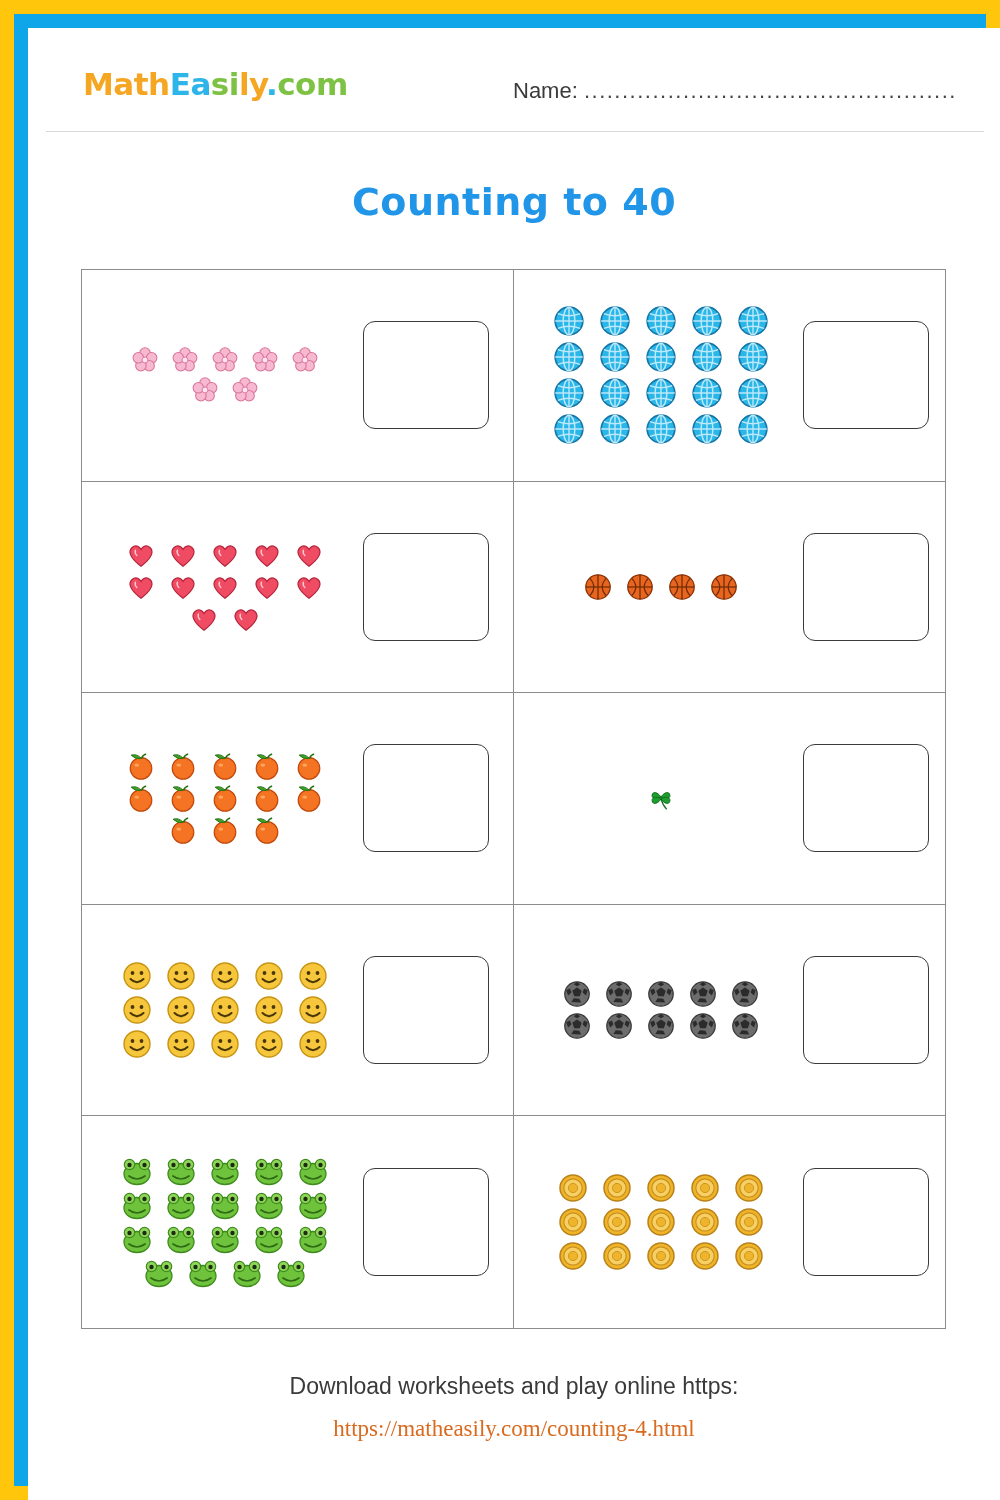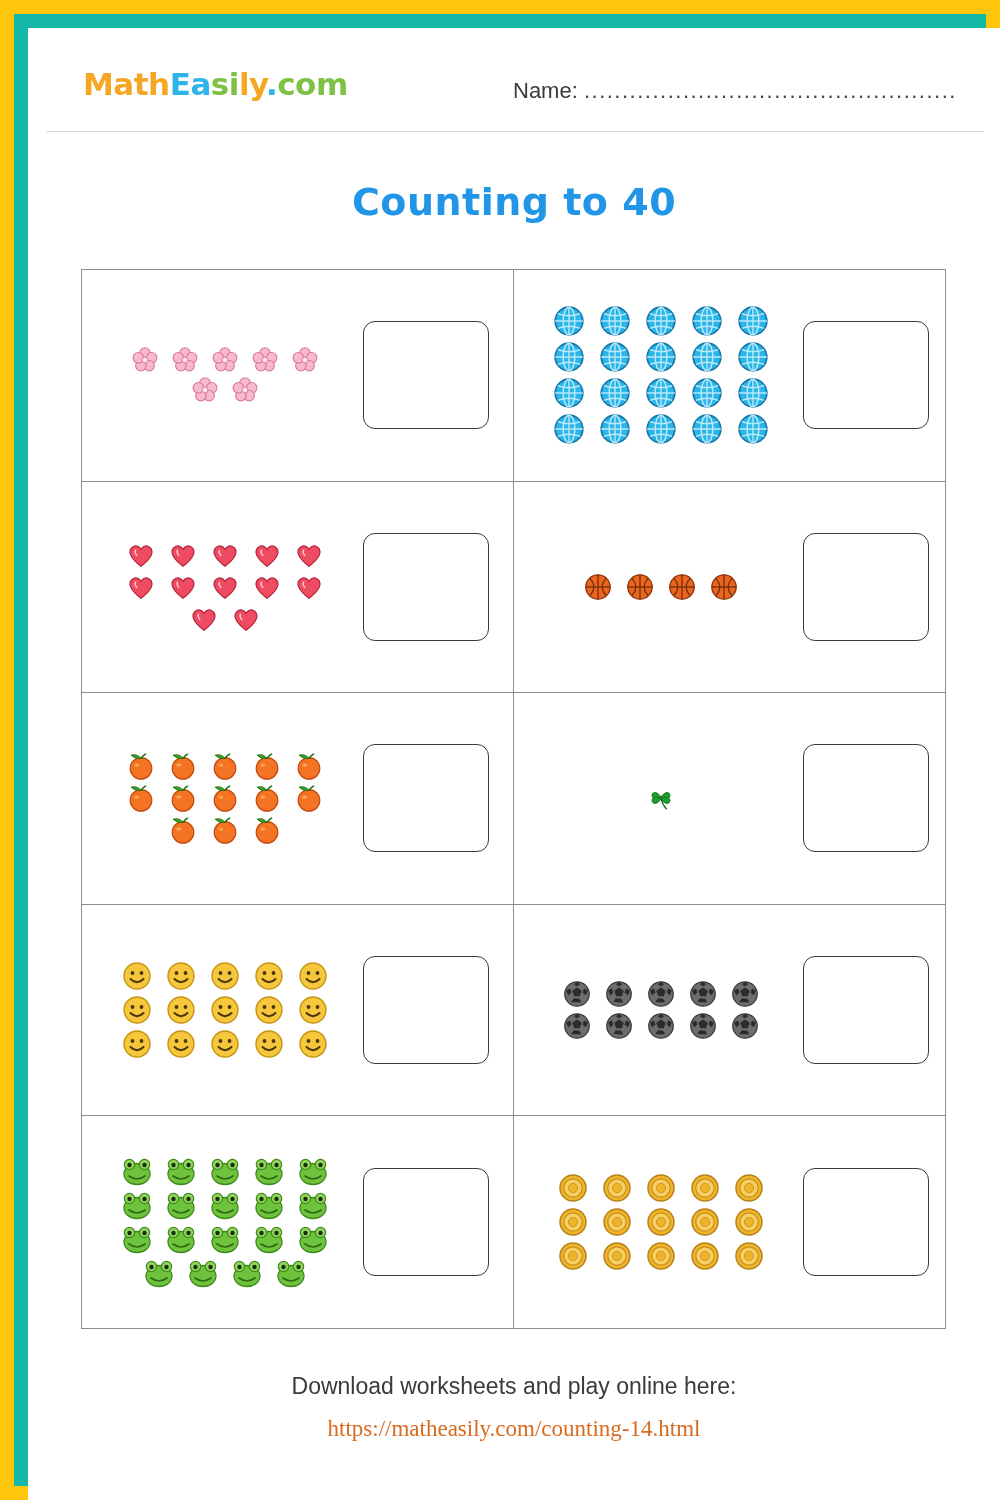--- a/index.html
+++ b/index.html
@@ -12,21 +12,21 @@
     background: #ffffff;
     font-family: "Liberation Sans", sans-serif;
     overflow: hidden;
   }
   .page {
     position: relative;
     width: 1000px;
     height: 1500px;
     box-sizing: border-box;
     border: 14px solid #FFC60B;
-    background: #14b8a6;
+    background: #0ea5e9;
   }
   .sheet {
     position: absolute;
     left: 14px;
     top: 14px;
     width: 972px;
     height: 1472px;
     background: #fff;
   }
 
@@ -1294,18 +1294,18 @@
                   <circle cx="16" cy="16" r="4.6" fill="#eeb52c" stroke="#c9911f" stroke-width="0.9"></circle>
                 </svg>
               </span>
             </div>
           </div>
           <div class="answer-box"></div>
         </div>
       </div>
 
     <div class="footer">
-      <div class="footer-line1">Download worksheets and play online here:</div>
-      <div class="footer-link">https://matheasily.com/counting-14.html</div>
+      <div class="footer-line1">Download worksheets and play online https:</div>
+      <div class="footer-link">https://matheasily.com/counting-4.html</div>
     </div>
 
   </div>
 </div>
 
 </body></html>

